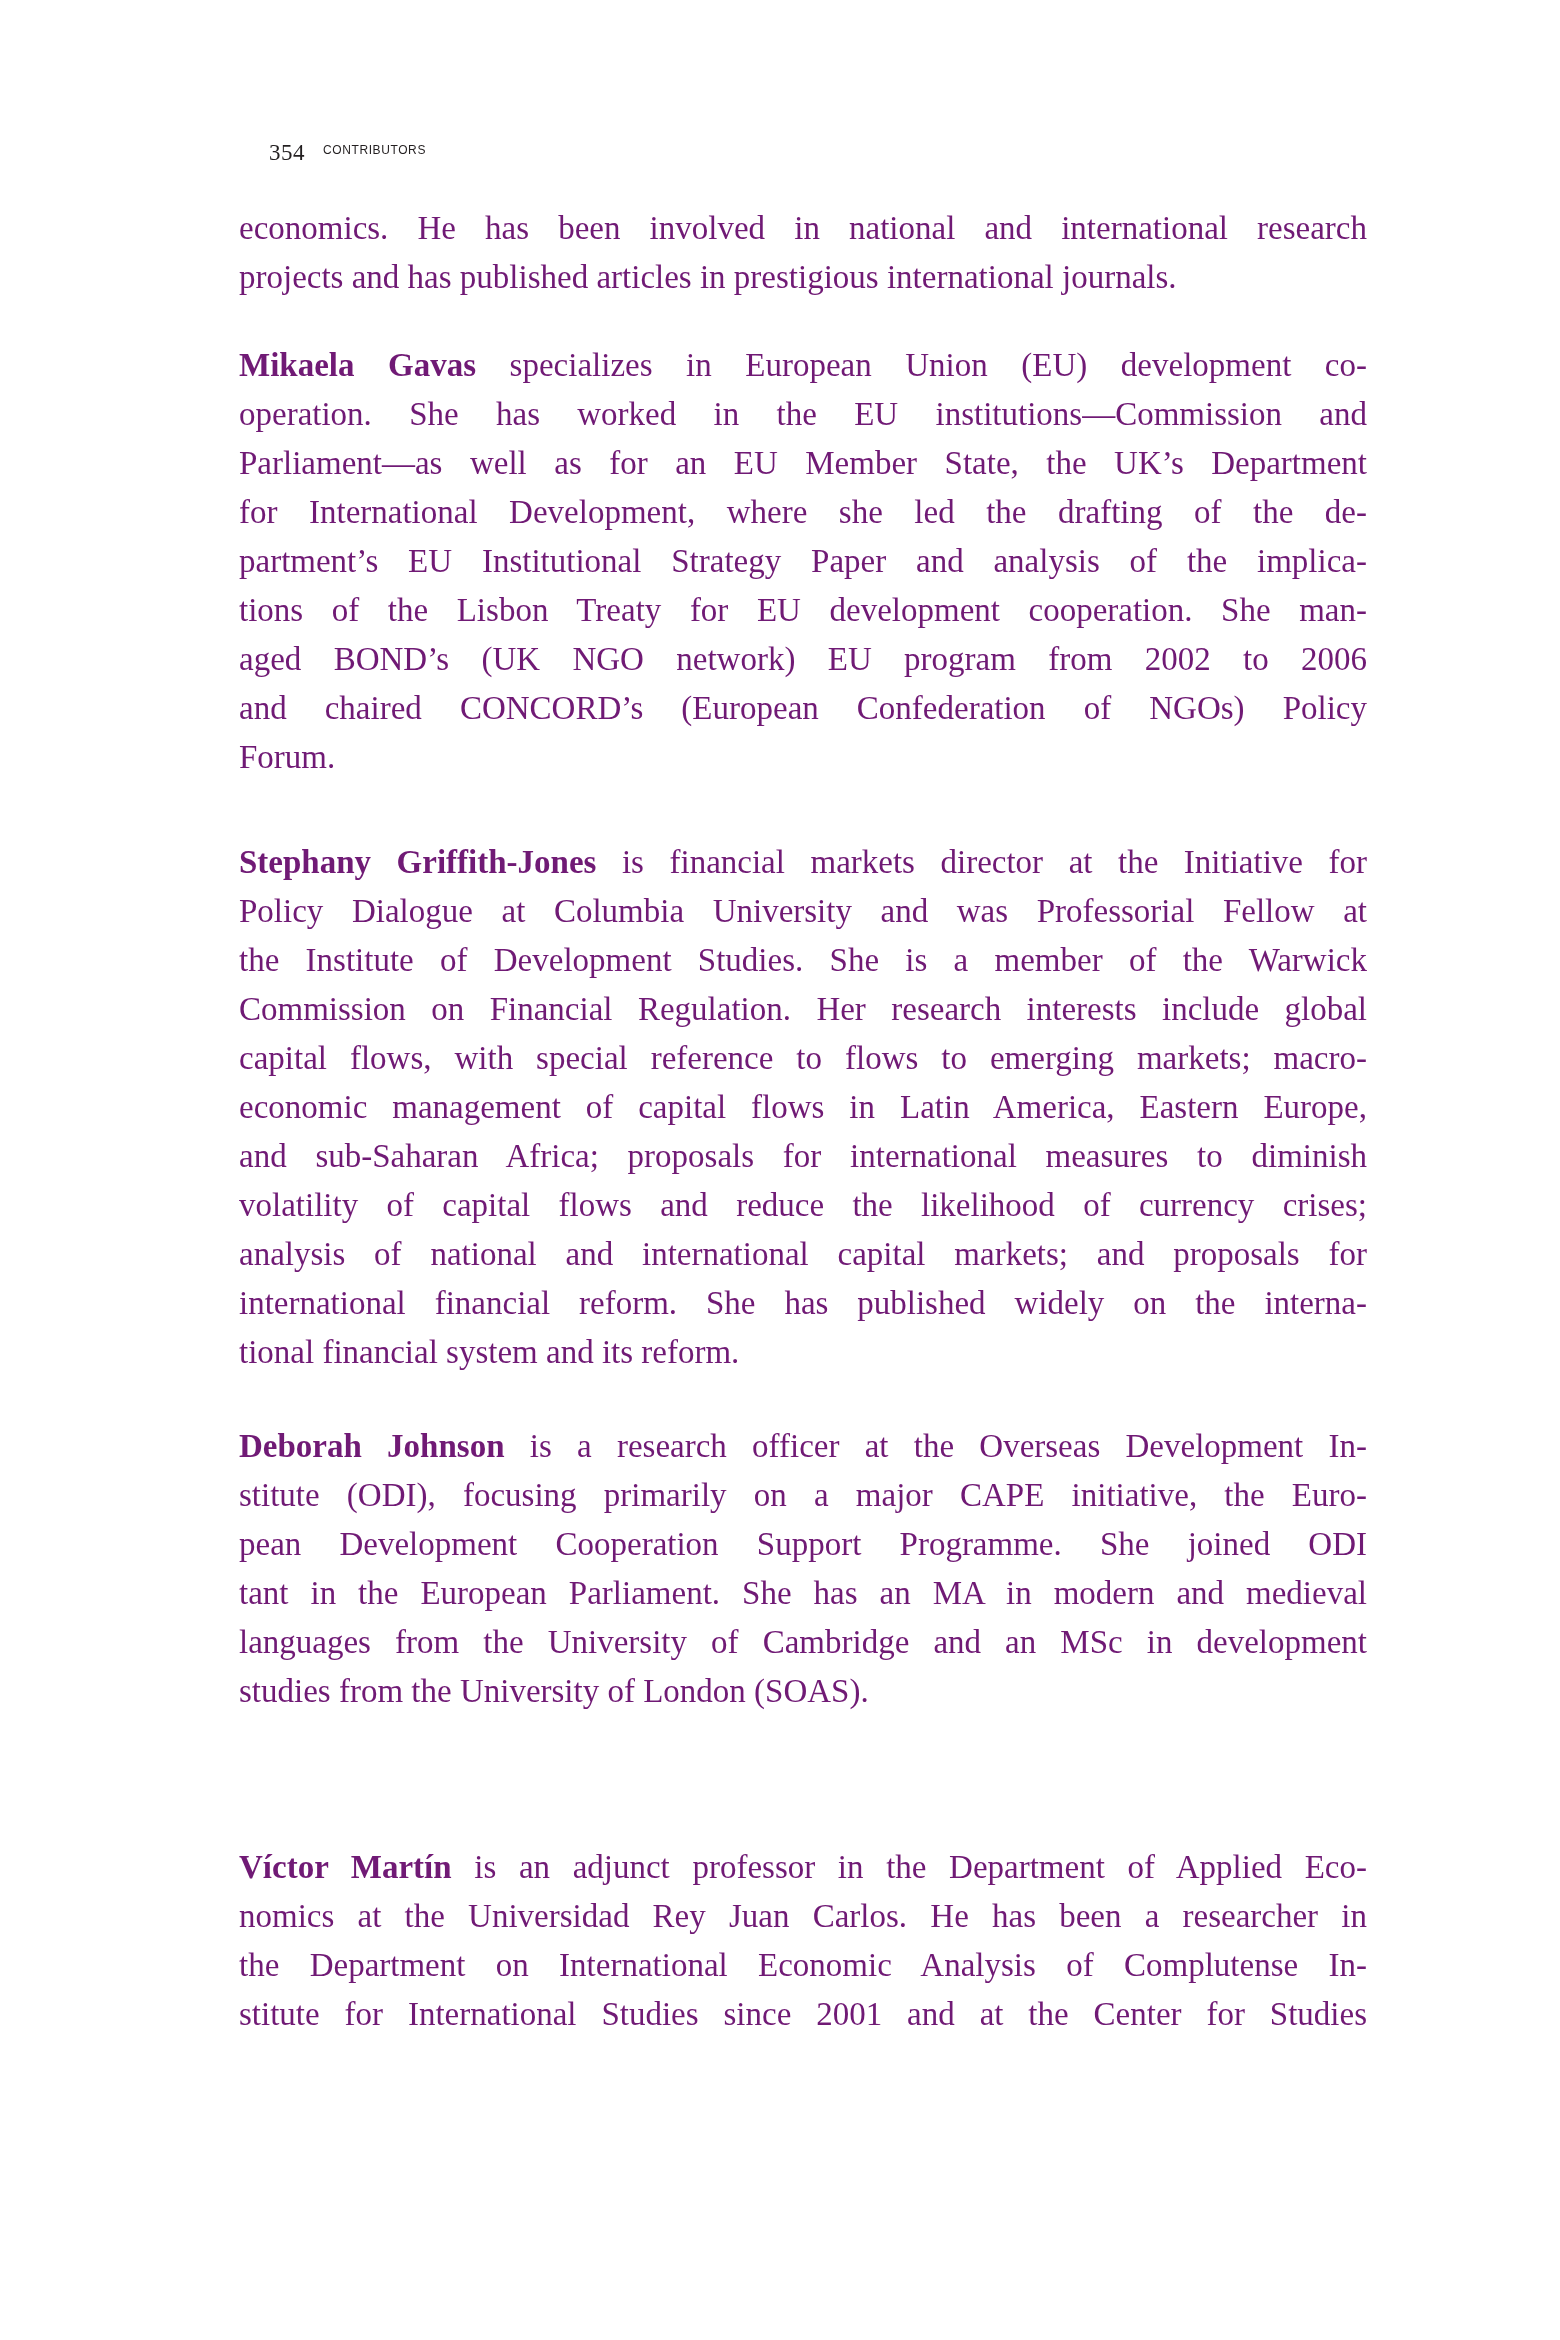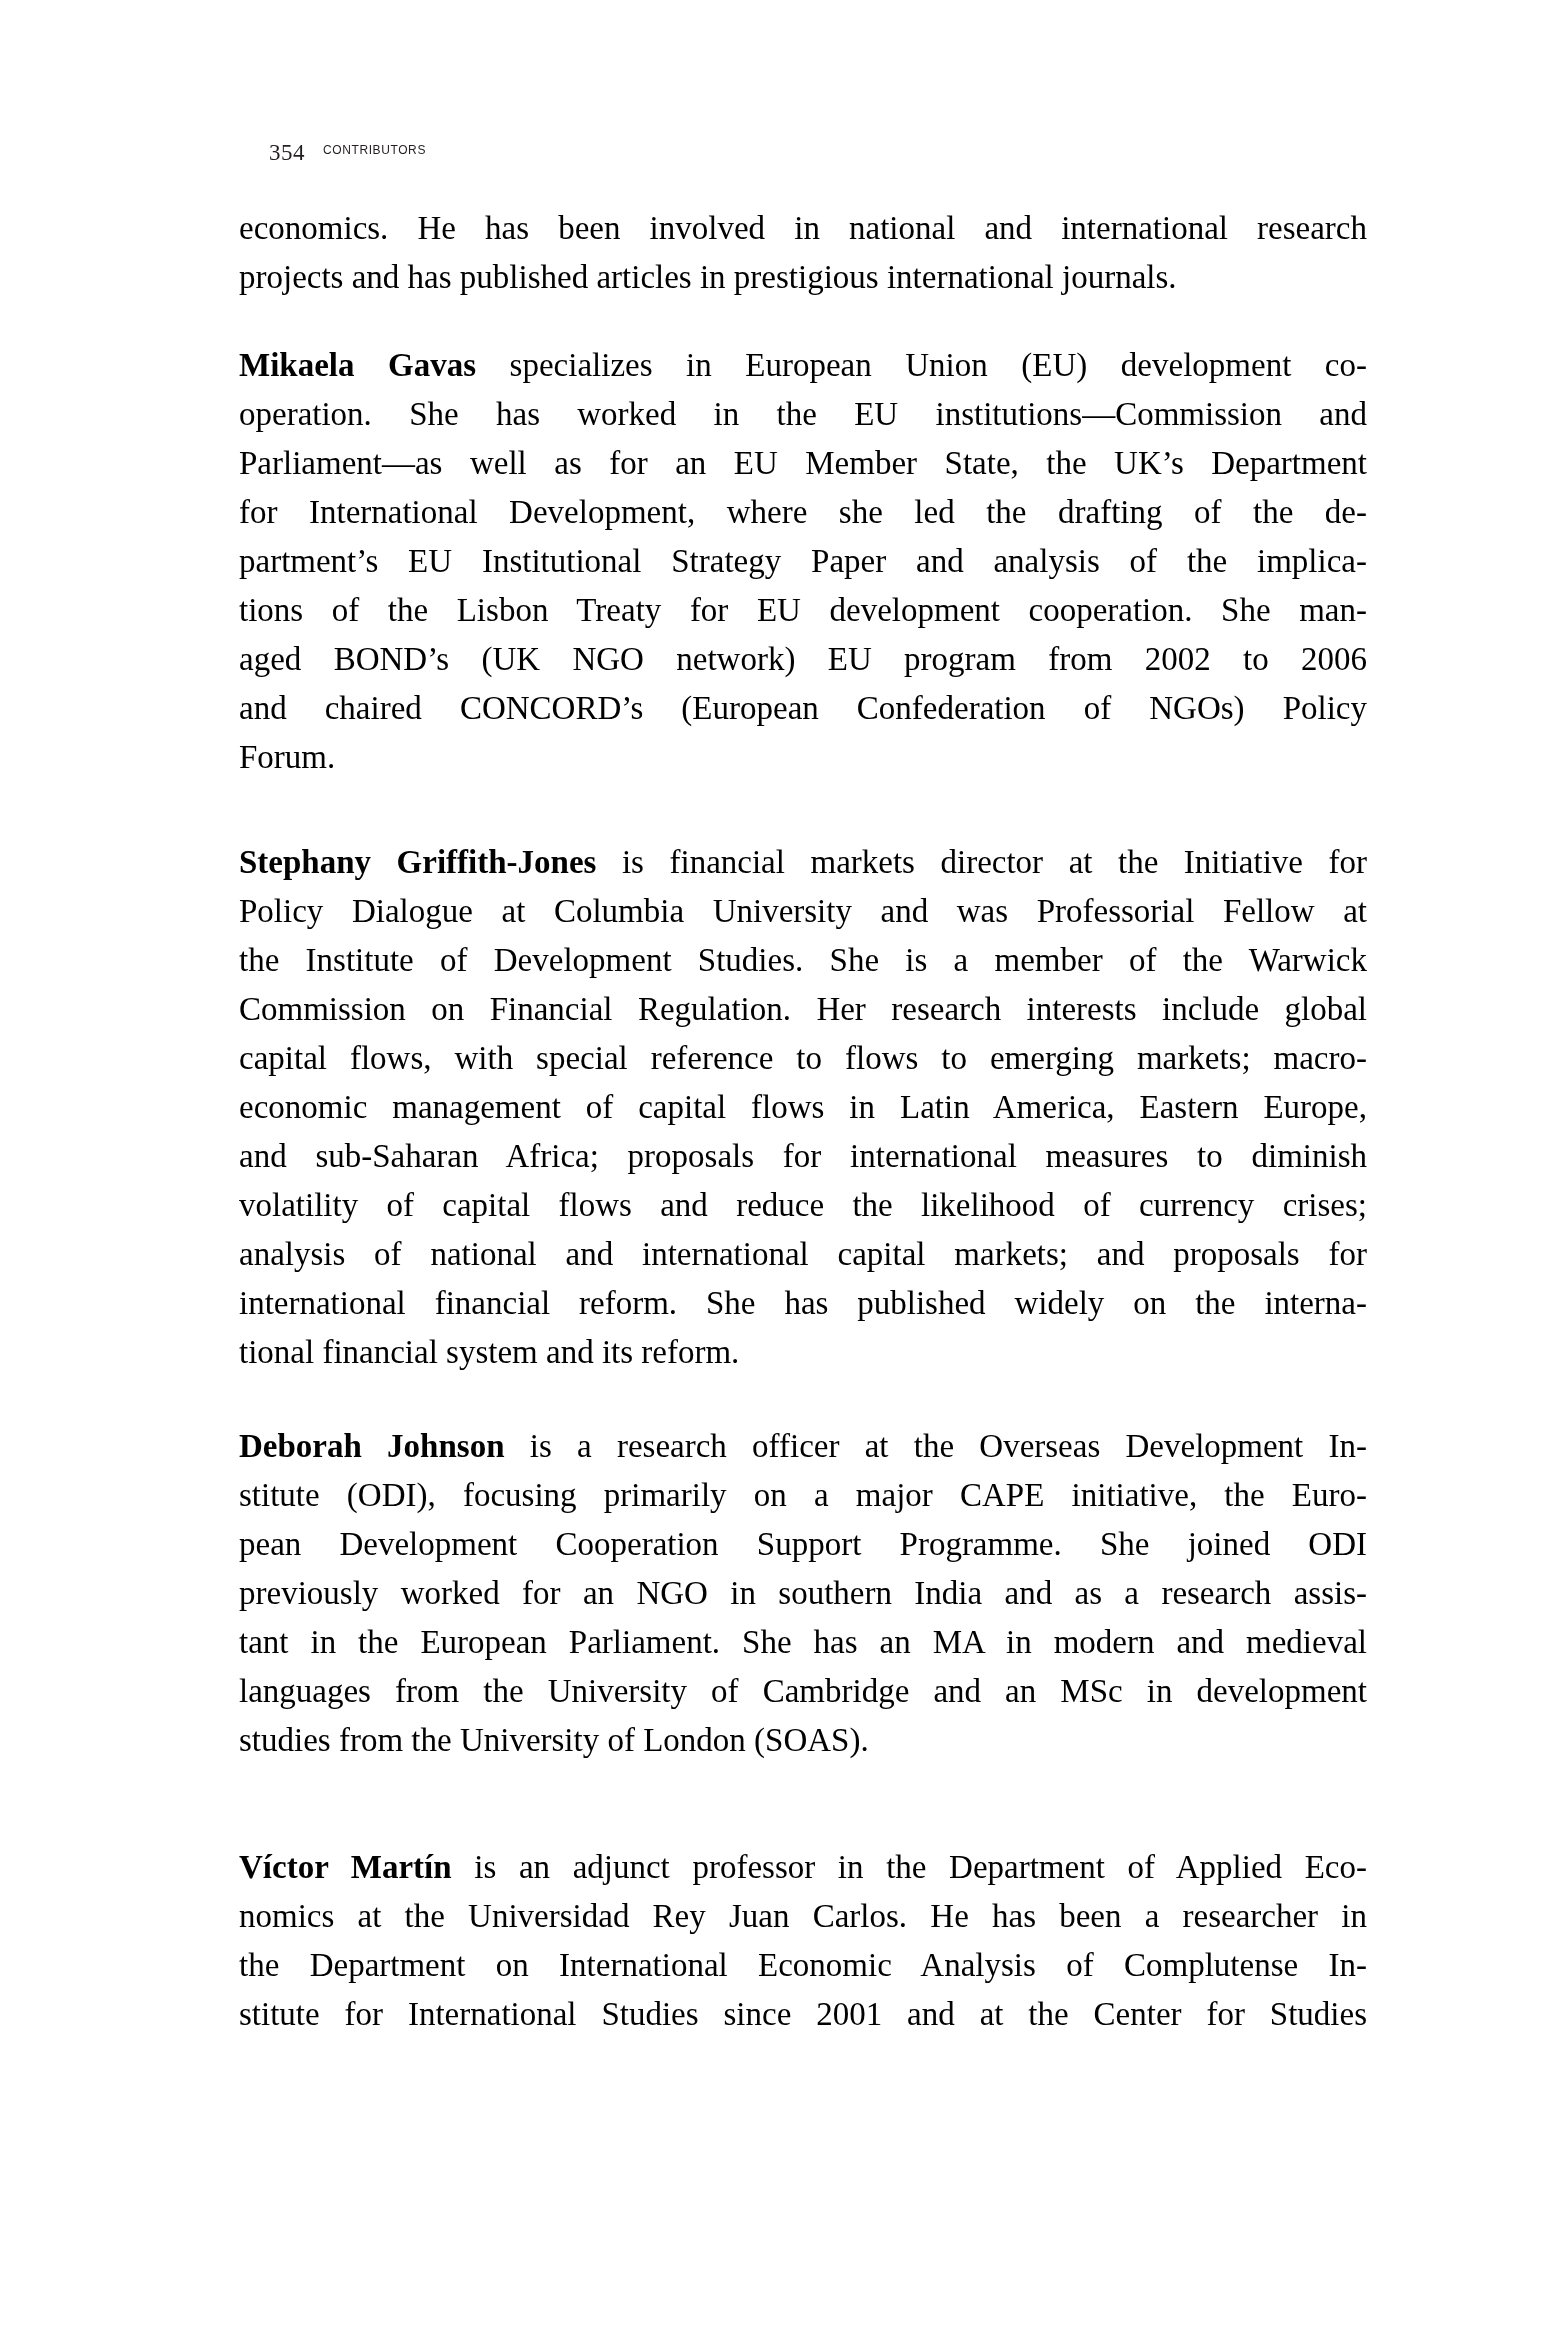--- a/index.html
+++ b/index.html
@@ -1,21 +1,21 @@
 <!DOCTYPE html>
 <html><head>
 <meta charset="utf-8">
 <style>
   html, body { margin: 0; padding: 0; background: #ffffff; }
   body { width: 1561px; height: 2341px; position: relative; overflow: hidden; }
   .page { position: absolute; left: 0; top: 0; width: 1561px; height: 2341px; background: #fff; }
   .running-head { position: absolute; left: 239px; top: 140px; height: 29px; color: #231f20; }
   .page-number { position: absolute; left: 0; top: 0; font-family: "Liberation Serif", serif; font-size: 23px; letter-spacing: 0.5px; margin-left: 30px; }
   .section-title { position: absolute; left: 84px; top: 2.9px; font-family: "Liberation Sans", sans-serif; font-size: 12px; letter-spacing: 0.6px; white-space: nowrap; }
-  .body { position: absolute; left: 239px; width: 1128px; color: #000000; font-family: "Liberation Serif", serif; font-size: 33px; }
+  .body { position: absolute; left: 239px; width: 1128px; color: #701a75; font-family: "Liberation Serif", serif; font-size: 33px; }
   .line { display: block; height: 49px; line-height: 49px; text-align: justify; text-align-last: justify; white-space: nowrap; overflow: visible; }
   .line.last { text-align-last: left; }
   .line .jt { display: inline-block; width: 100%; text-align: justify; text-align-last: justify; white-space: normal; }
   .line.last .jt { text-align-last: left; }
   .name { font-weight: bold; }
 </style>
 </head>
 <body>
 
 <div class="page">
@@ -53,21 +53,20 @@
     <span class="line"><span class="jt">volatility of capital flows and reduce the likelihood of currency crises;</span></span>
     <span class="line"><span class="jt">analysis of national and international capital markets; and proposals for</span></span>
     <span class="line"><span class="jt">international financial reform. She has published widely on the interna-</span></span>
     <span class="line last"><span class="jt">tional financial system and its reform.</span></span>
   </div>
 
   <div class="body" style="top:1422px;">
     <span class="line"><span class="jt"><b class="name">Deborah Johnson</b><span> is a research officer at the Overseas Development In-</span></span></span>
     <span class="line"><span class="jt">stitute (ODI), focusing primarily on a major CAPE initiative, the Euro-</span></span>
     <span class="line"><span class="jt">pean Development Cooperation Support Programme. She joined ODI</span></span>
-    <span class="line"><span class="jt">previously worked for an NGO in southern India and as a research assis-</span></span>
     <span class="line"><span class="jt">tant in the European Parliament. She has an MA in modern and medieval</span></span>
     <span class="line"><span class="jt">languages from the University of Cambridge and an MSc in development</span></span>
     <span class="line last"><span class="jt">studies from the University of London (SOAS).</span></span>
   </div>
 
   <div class="body" style="top:1843px;">
     <span class="line"><span class="jt"><b class="name">Víctor Martín</b><span> is an adjunct professor in the Department of Applied Eco-</span></span></span>
     <span class="line"><span class="jt">nomics at the Universidad Rey Juan Carlos. He has been a researcher in</span></span>
     <span class="line"><span class="jt">the Department on International Economic Analysis of Complutense In-</span></span>
     <span class="line"><span class="jt">stitute for International Studies since 2001 and at the Center for Studies</span></span>

